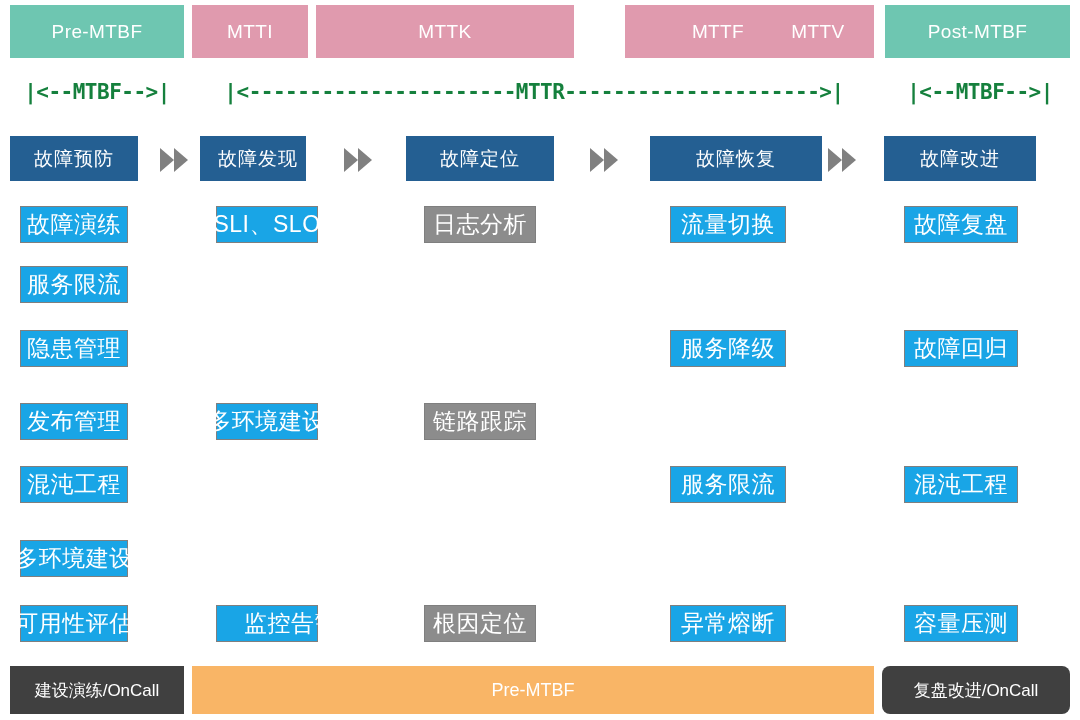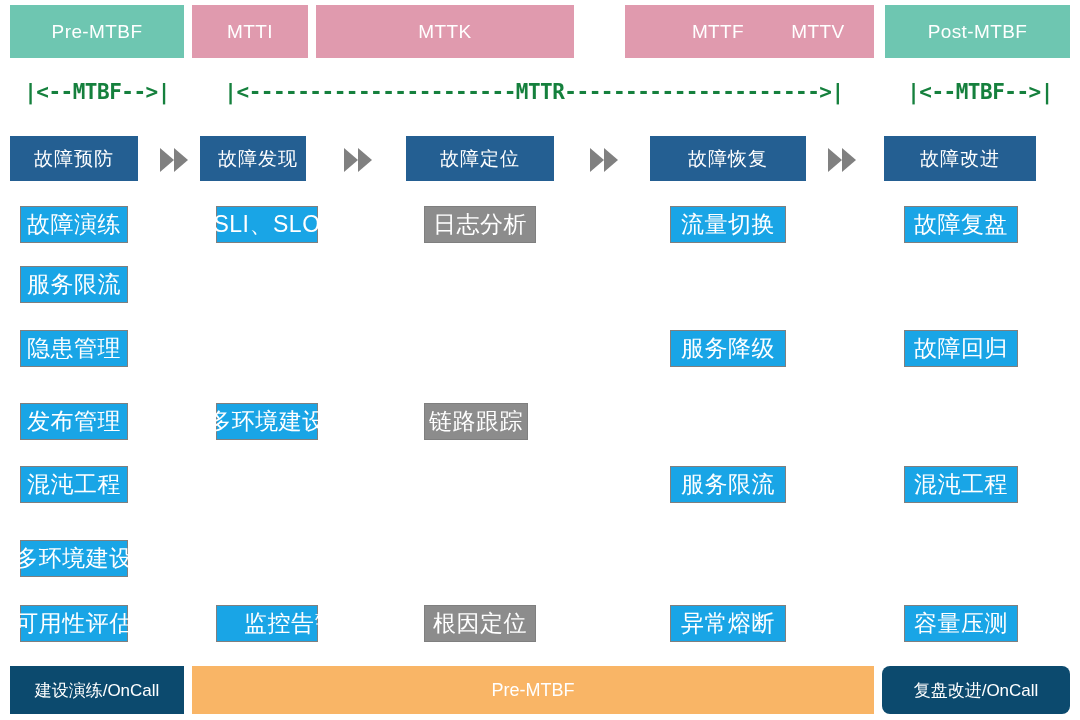--- a/index.html
+++ b/index.html
@@ -93,21 +93,21 @@
     position: absolute;
     bottom: 6px;
     height: 48px;
     display: flex;
     align-items: center;
     justify-content: center;
     color: #ffffff;
     font-size: 17px;
     white-space: nowrap;
   }
-  .foot.green  { background: #0c4a6e; }
+  .foot.green  { background: #404040; }
   .foot.orange { background: #F9B566; font-size: 18px; }
 </style>
 </head>
 <body>
 
 <div id="stage">
 
   <div id="phase-band">
       <div class="phase green" style="left: 10px; width: 174px;">Pre-MTBF</div>
       <div class="phase pink" style="left: 192px; width: 116px;">MTTI</div>
@@ -118,21 +118,21 @@
     </div>
   <div id="range-band">
       <div class="rangeband center" style="left: 8px; width: 178px;">|&lt;--MTBF--&gt;|</div>
       <div class="rangeband center" style="left: 196px; width: 676px;">|&lt;----------------------MTTR---------------------&gt;|</div>
       <div class="rangeband center" style="left: 890px; width: 180px;">|&lt;--MTBF--&gt;|</div>
     </div>
   <div id="stage-band">
       <div class="stagebox" style="left: 10px; top: 136px; width: 128px;">故障预防</div>
       <div class="stagebox" style="left: 200px; top: 136px; width: 106px; padding-left: 10px;">故障发现</div>
       <div class="stagebox" style="left: 406px; top: 136px; width: 148px;">故障定位</div>
-      <div class="stagebox" style="left: 650px; top: 136px; width: 156px;">故障恢复</div>
+      <div class="stagebox" style="left: 650px; top: 136px; width: 172px;">故障恢复</div>
       <div class="stagebox" style="left: 884px; top: 136px; width: 152px;">故障改进</div>
     </div>
   <div id="chevron-band">
       <span class="chev" style="left: 160px; top: 146px;"><svg width="40" height="28" viewBox="0 0 40 28" xmlns="http://www.w3.org/2000/svg">
           <polygon points="0,2 14,14 0,26" fill="#808080"></polygon>
           <polygon points="14,2 28,14 14,26" fill="#808080"></polygon>
         </svg></span>
       <span class="chev" style="left: 344px; top: 146px;"><svg width="40" height="28" viewBox="0 0 40 28" xmlns="http://www.w3.org/2000/svg">
           <polygon points="0,2 14,14 0,26" fill="#808080"></polygon>
           <polygon points="14,2 28,14 14,26" fill="#808080"></polygon>
@@ -151,21 +151,21 @@
       <div class="item blue" style="left: 216px; top: 206px; width: 102px;">SLI、SLO</div>
       <div class="item gray" style="left: 424px; top: 206px; width: 112px;">日志分析</div>
       <div class="item blue" style="left: 670px; top: 206px; width: 116px;">流量切换</div>
       <div class="item blue" style="left: 904px; top: 206px; width: 114px;">故障复盘</div>
       <div class="item blue" style="left: 20px; top: 266px; width: 108px;">服务限流</div>
       <div class="item blue" style="left: 20px; top: 330px; width: 108px;">隐患管理</div>
       <div class="item blue" style="left: 670px; top: 330px; width: 116px;">服务降级</div>
       <div class="item blue" style="left: 904px; top: 330px; width: 114px;">故障回归</div>
       <div class="item blue" style="left: 20px; top: 403px; width: 108px;">发布管理</div>
       <div class="item blue" style="left: 216px; top: 403px; width: 102px;">多环境建设</div>
-      <div class="item gray" style="left: 424px; top: 403px; width: 104px;">链路跟踪</div>
+      <div class="item gray" style="left: 424px; top: 403px; width: 112px;">链路跟踪</div>
       <div class="item blue" style="left: 20px; top: 466px; width: 108px;">混沌工程</div>
       <div class="item blue" style="left: 670px; top: 466px; width: 116px;">服务限流</div>
       <div class="item blue" style="left: 904px; top: 466px; width: 114px;">混沌工程</div>
       <div class="item blue" style="left: 20px; top: 540px; width: 108px;">多环境建设</div>
       <div class="item blue" style="left: 20px; top: 605px; width: 108px;">可用性评估</div>
       <div class="item blue" style="left: 216px; top: 605px; width: 102px; padding-left: 48px;">监控告警</div>
       <div class="item gray" style="left: 424px; top: 605px; width: 112px;">根因定位</div>
       <div class="item blue" style="left: 670px; top: 605px; width: 116px;">异常熔断</div>
       <div class="item blue" style="left: 904px; top: 605px; width: 114px;">容量压测</div>
     </div>

